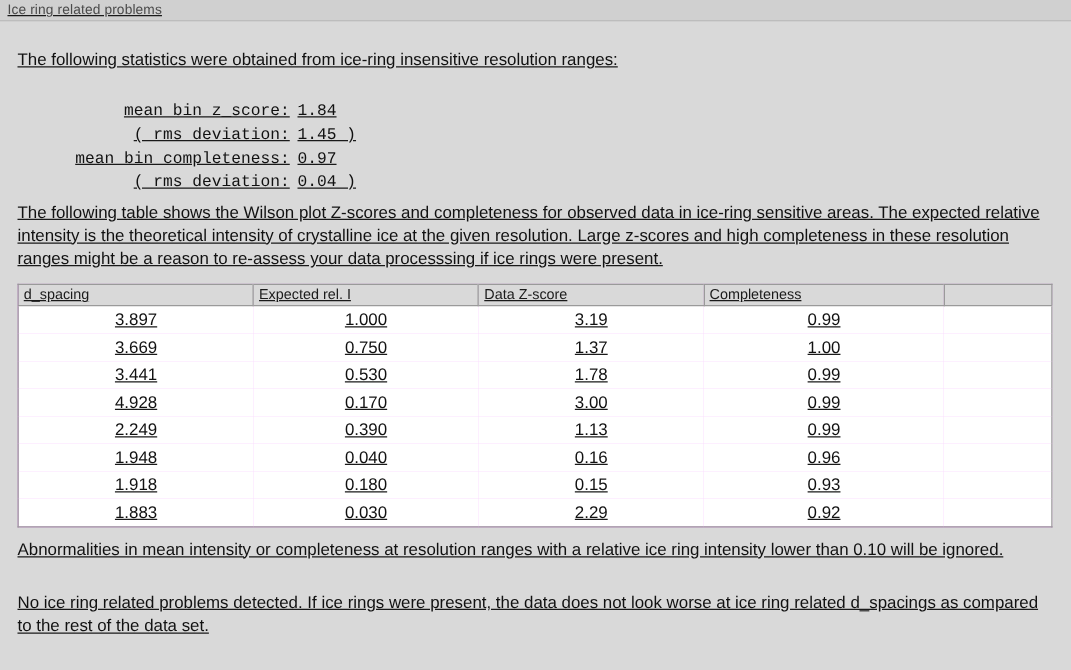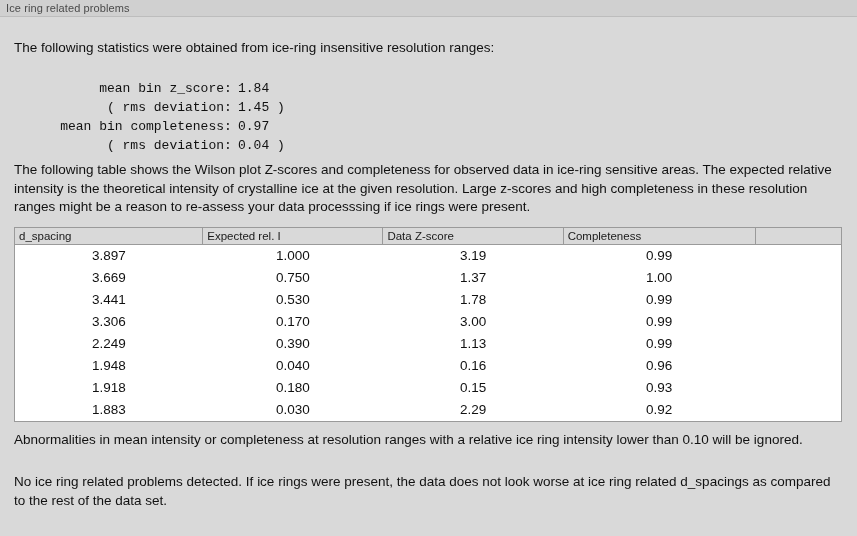--- a/index.html
+++ b/index.html
@@ -13,20 +13,21 @@
     font-family: "Liberation Sans", sans-serif;
     color: #1a1a1a;
     overflow: hidden;
   }
   .window {
     width: 857px;
     height: 536px;
     box-sizing: border-box;
     background: #d9d9d9;
     position: relative;
+    text-decoration: underline;
   }
   .title-bar {
     height: 17px;
     background: #d0d0d0;
     border-bottom: 1px solid #bdbdbd;
     display: flex;
     align-items: center;
     padding-left: 6px;
     box-sizing: border-box;
   }
@@ -193,21 +194,21 @@
           <td></td>
         </tr>
         <tr>
           <td class="c0">3.441</td>
           <td>0.530</td>
           <td>1.78</td>
           <td>0.99</td>
           <td></td>
         </tr>
         <tr>
-          <td class="c0">3.306</td>
+          <td class="c0">4.928</td>
           <td>0.170</td>
           <td>3.00</td>
           <td>0.99</td>
           <td></td>
         </tr>
         <tr>
           <td class="c0">2.249</td>
           <td>0.390</td>
           <td>1.13</td>
           <td>0.99</td>

